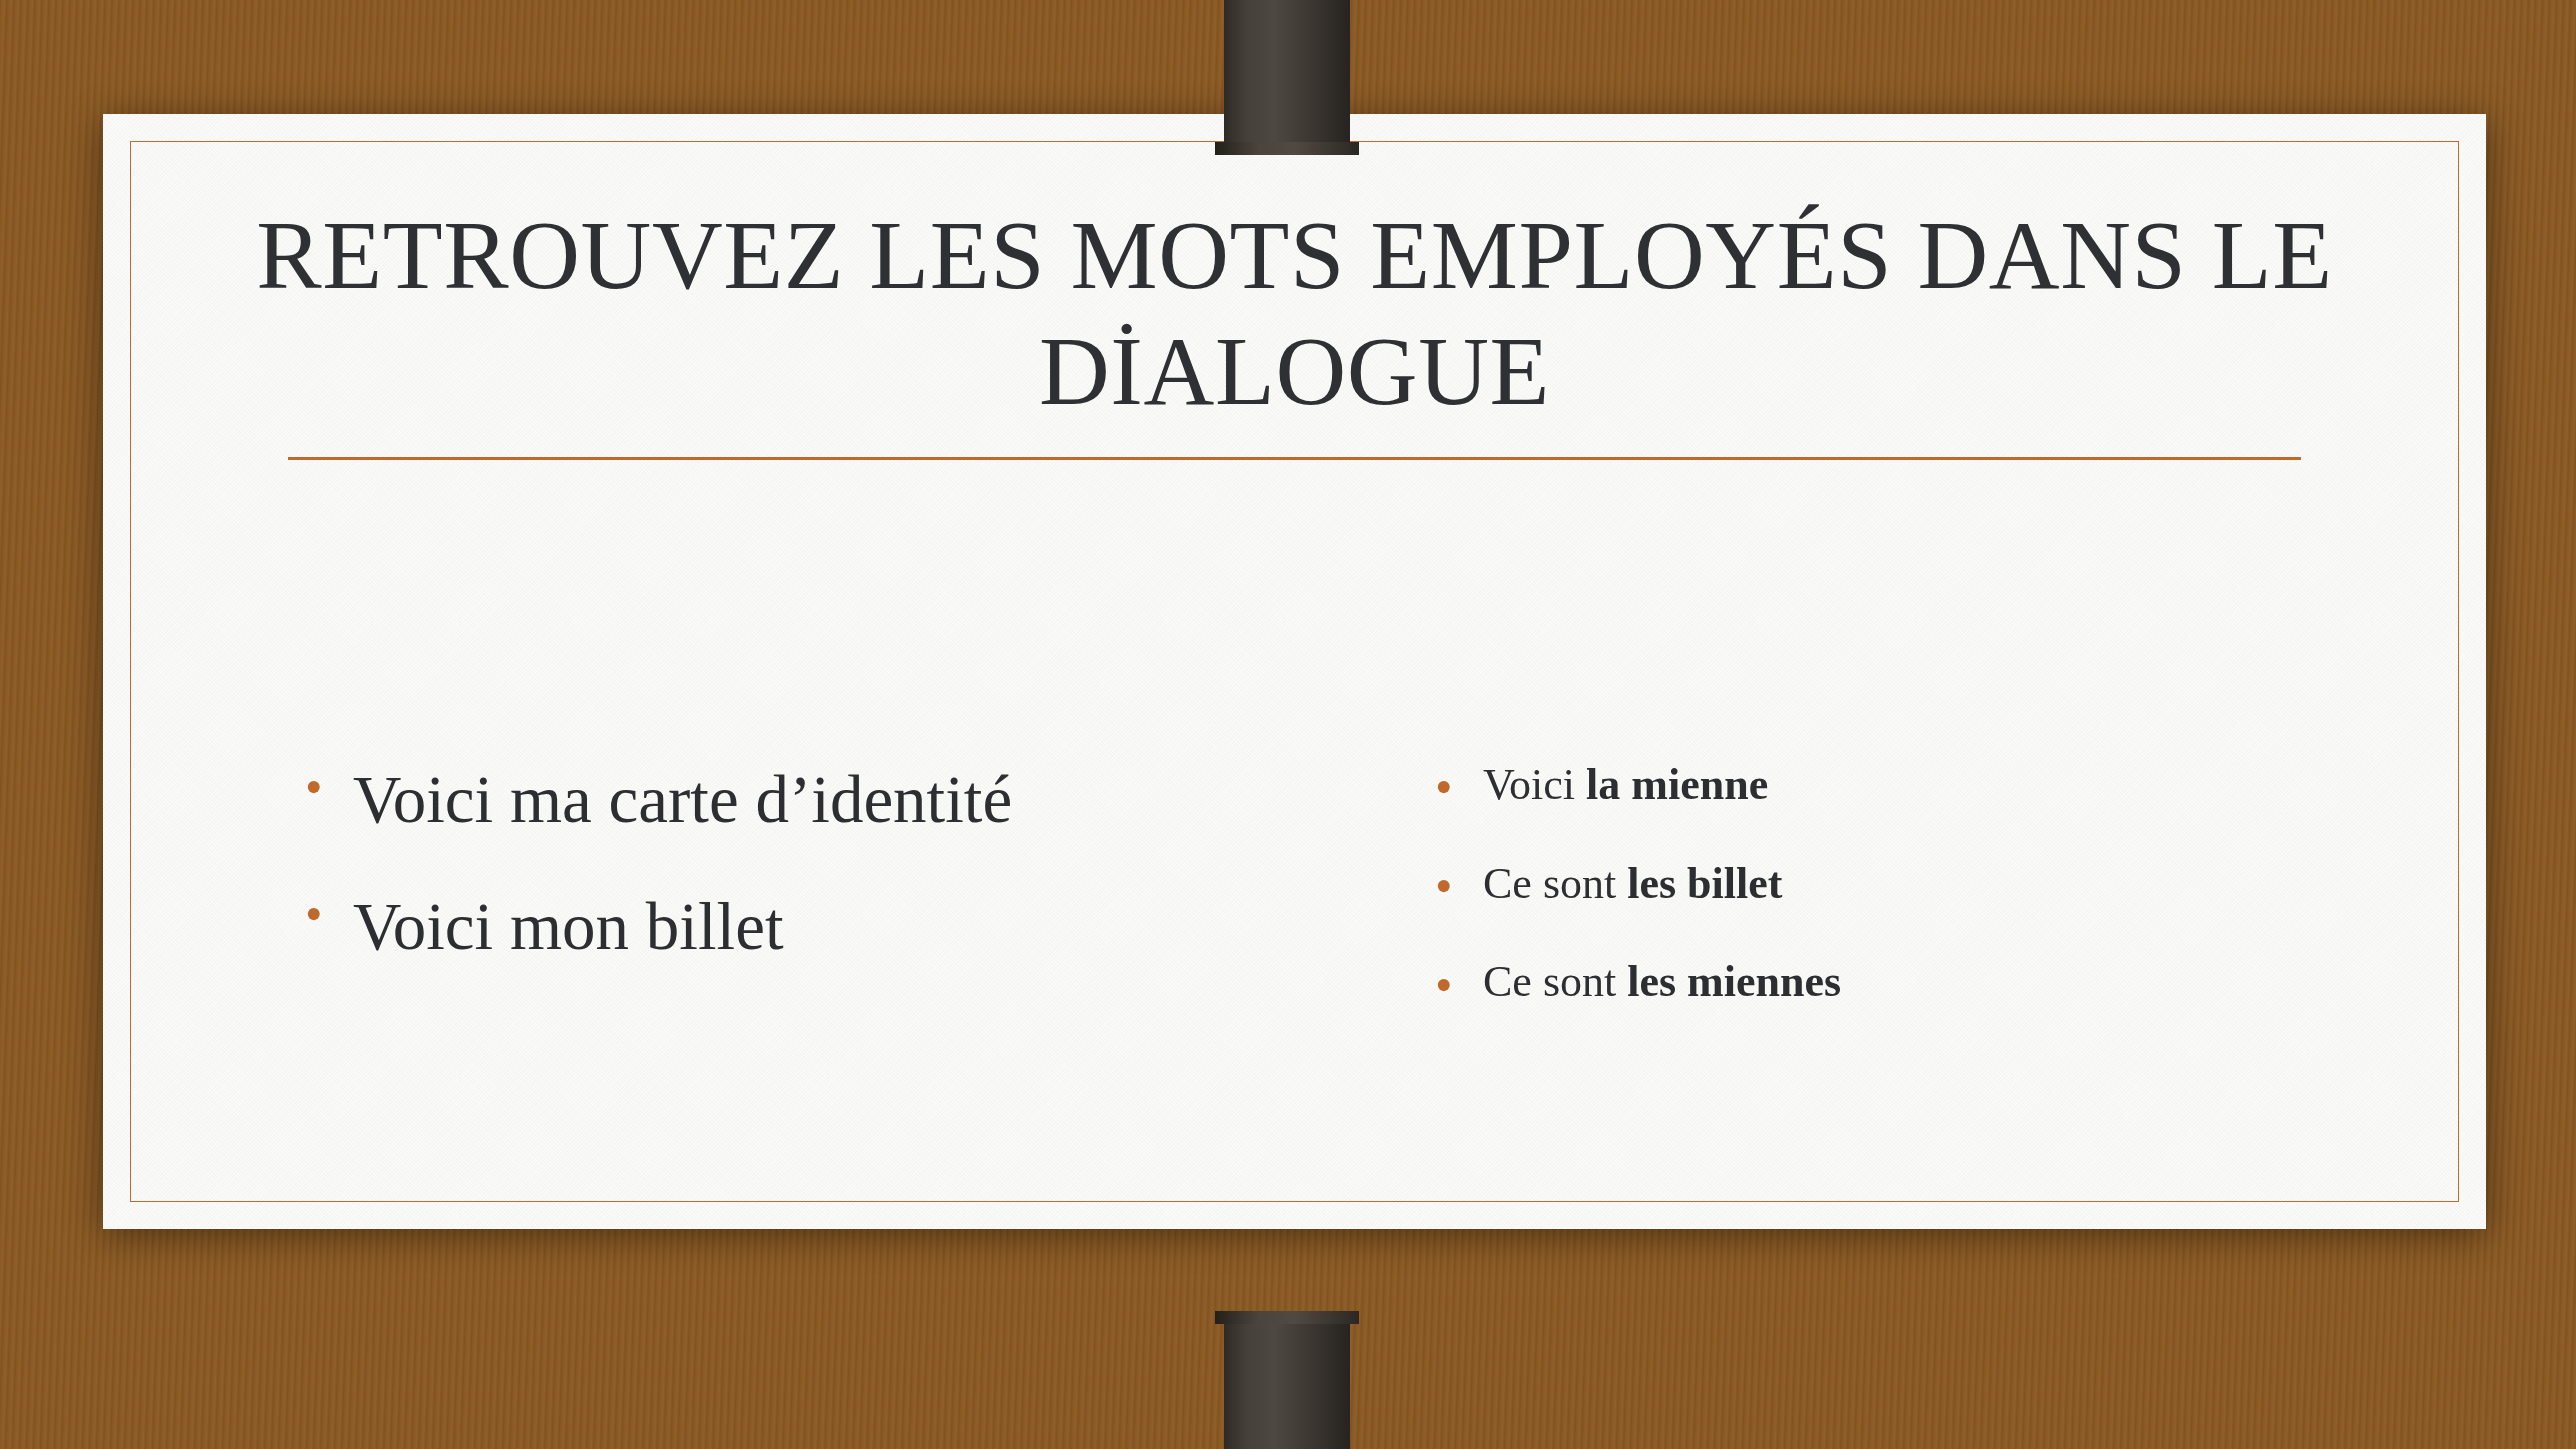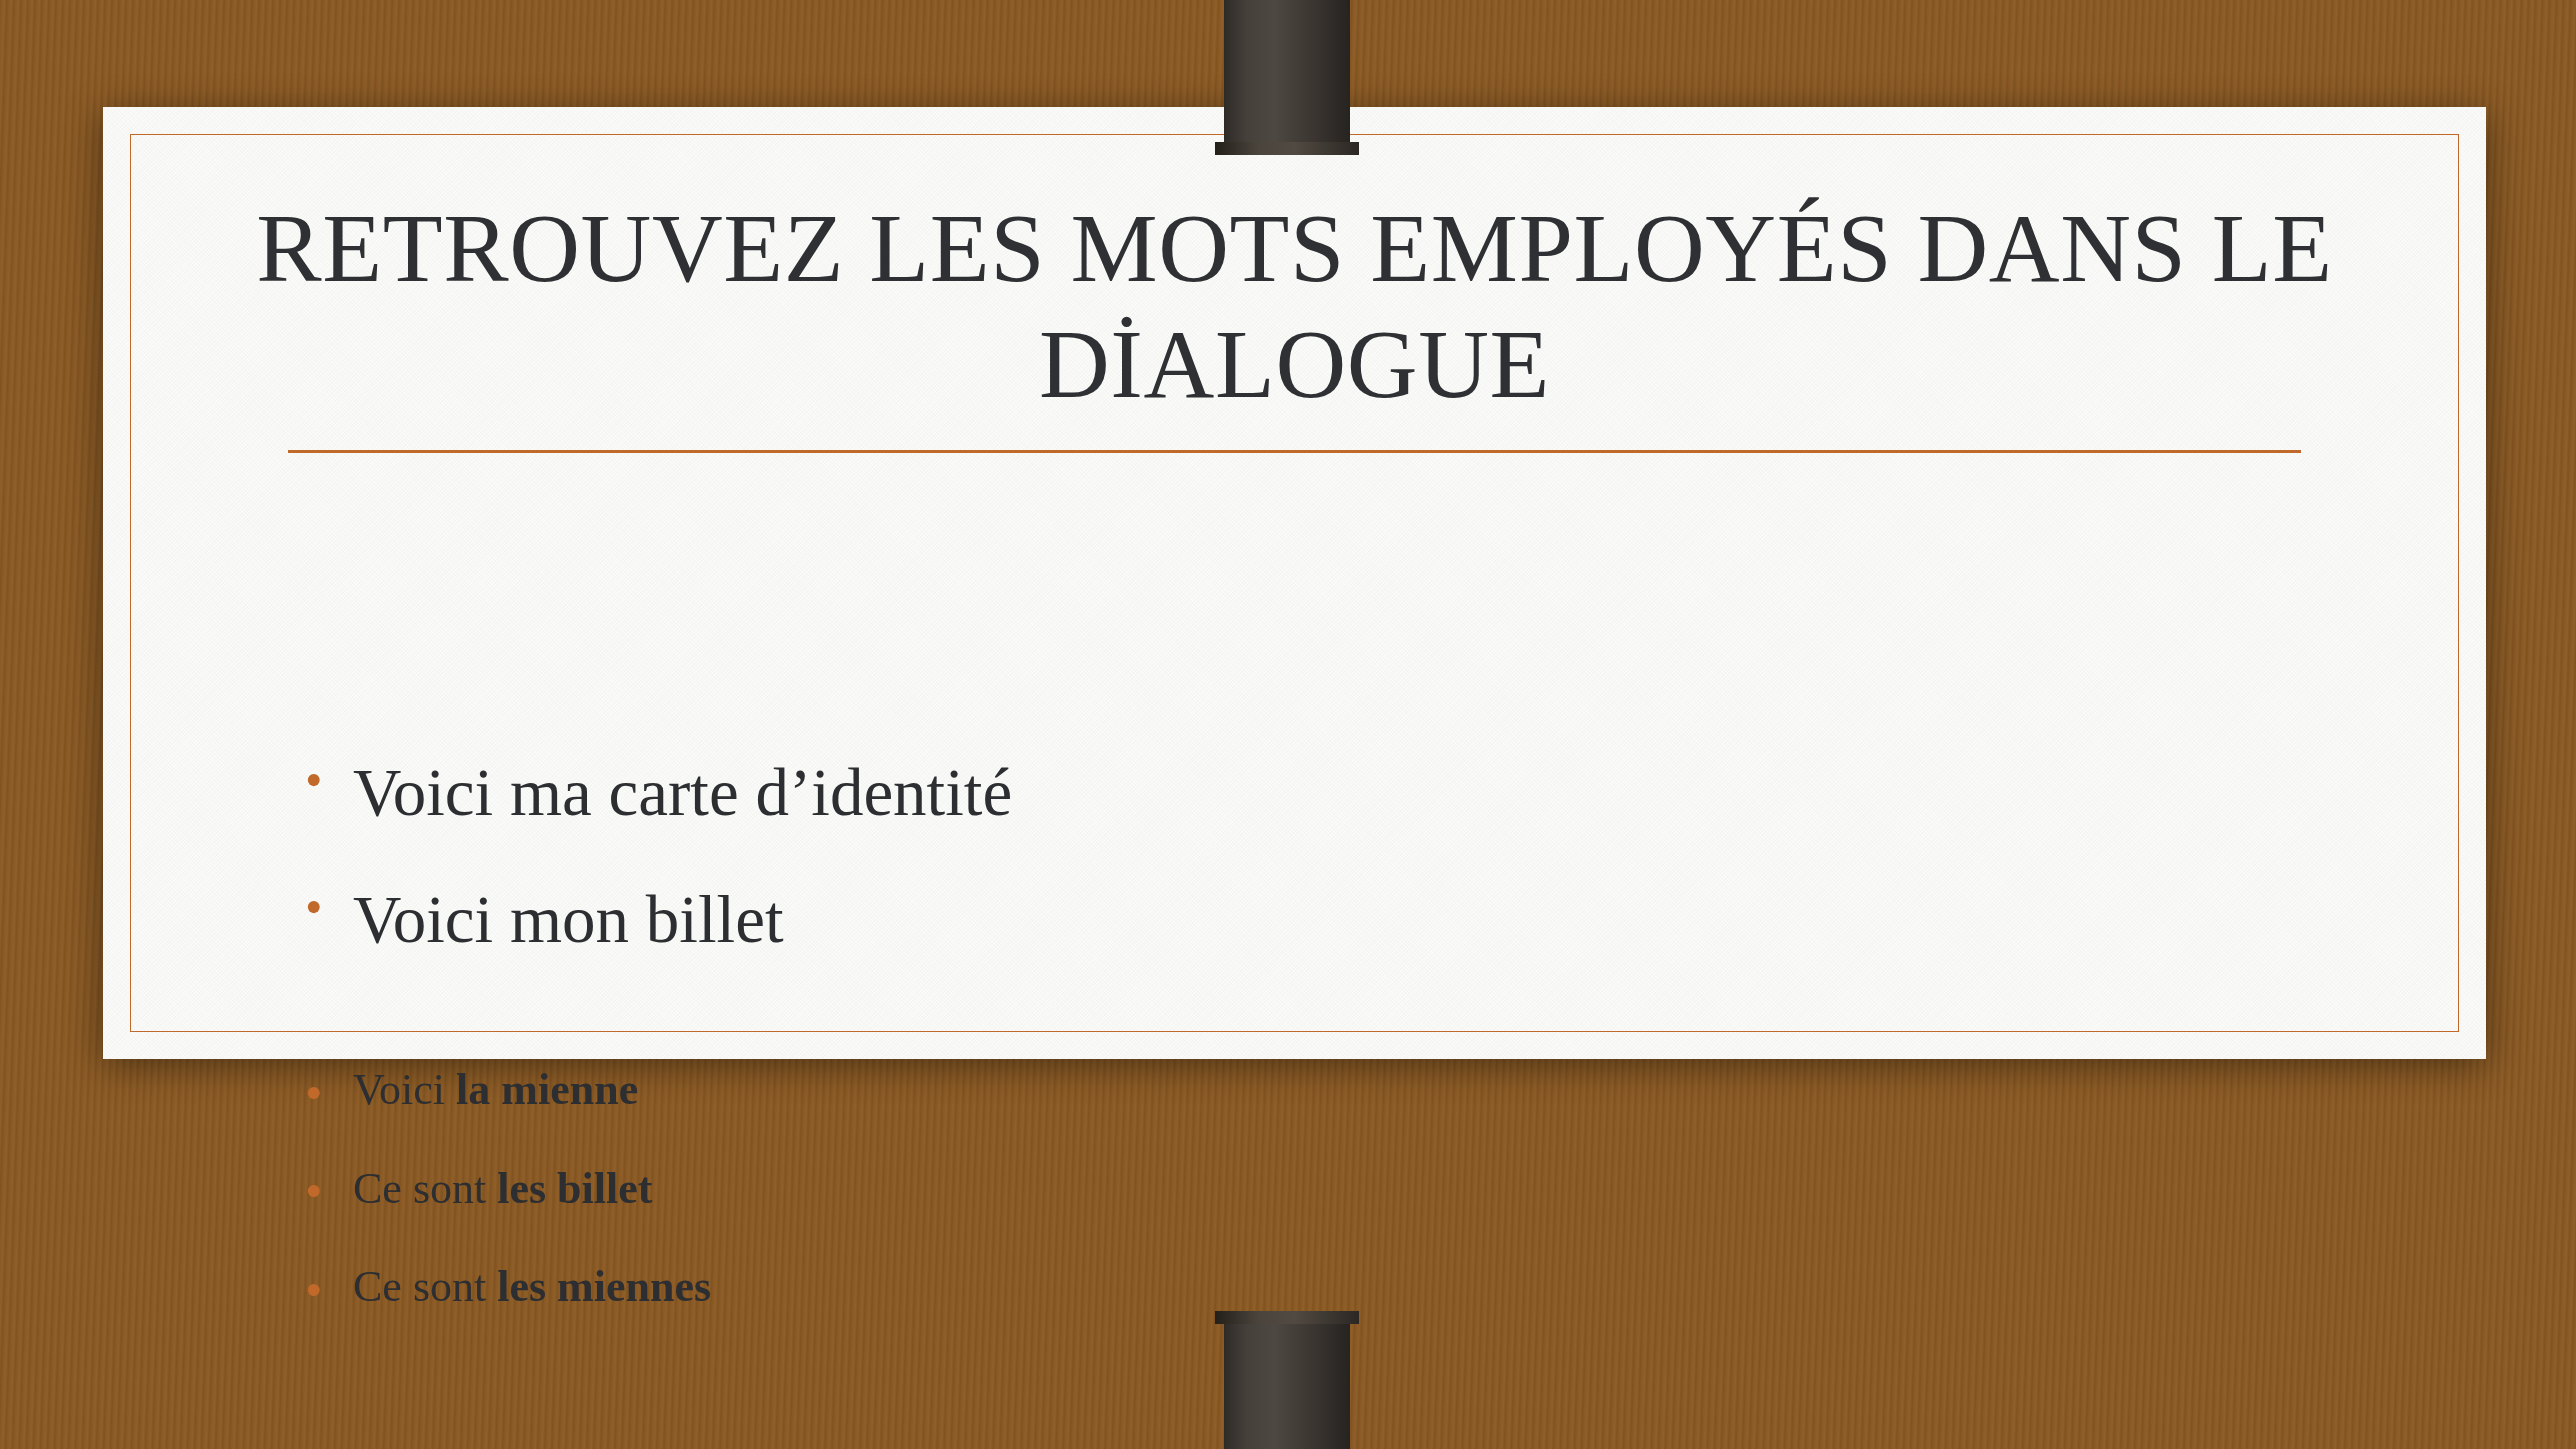--- a/index.html
+++ b/index.html
@@ -77,23 +77,23 @@
     height: 13px;
     background: linear-gradient(90deg, #232019 0%, #4a443c 30%, #514a42 55%, #2b2723 100%);
   }
   .clip-top .clip-bar { bottom: 0; }
   .clip-bottom .clip-bar { top: 0; }
 
   
   .slide {
     position: absolute;
     left: 103px;
-    top: 107px;
+    top: 114px;
     width: 2383px;
-    height: 952px;
+    height: 1115px;
     background-color: #fbfbf9;
     background-image:
       repeating-linear-gradient(135deg, rgba(0,0,0,0.014) 0 1.3px, rgba(255,255,255,0) 1.3px 2.6px),
       repeating-linear-gradient(45deg, rgba(0,0,0,0.012) 0 1.3px, rgba(255,255,255,0) 1.3px 2.6px);
     box-shadow: 0 6.4px 35px rgba(0,0,0,0.45);
     z-index: 2;
   }
 
   .slide-inner-border {
     position: absolute;
@@ -132,21 +132,20 @@
   }
 
   
   .columns {
     position: absolute;
     left: 193px;
     top: 644px;
     width: 2202px;
     display: flex;
     gap: 58px;
-    flex-direction: column;
   }
 
   .col {
     flex: 1 1 0;
   }
 
   ul.bullets {
     list-style: none;
     margin: 0;
     padding: 0;

